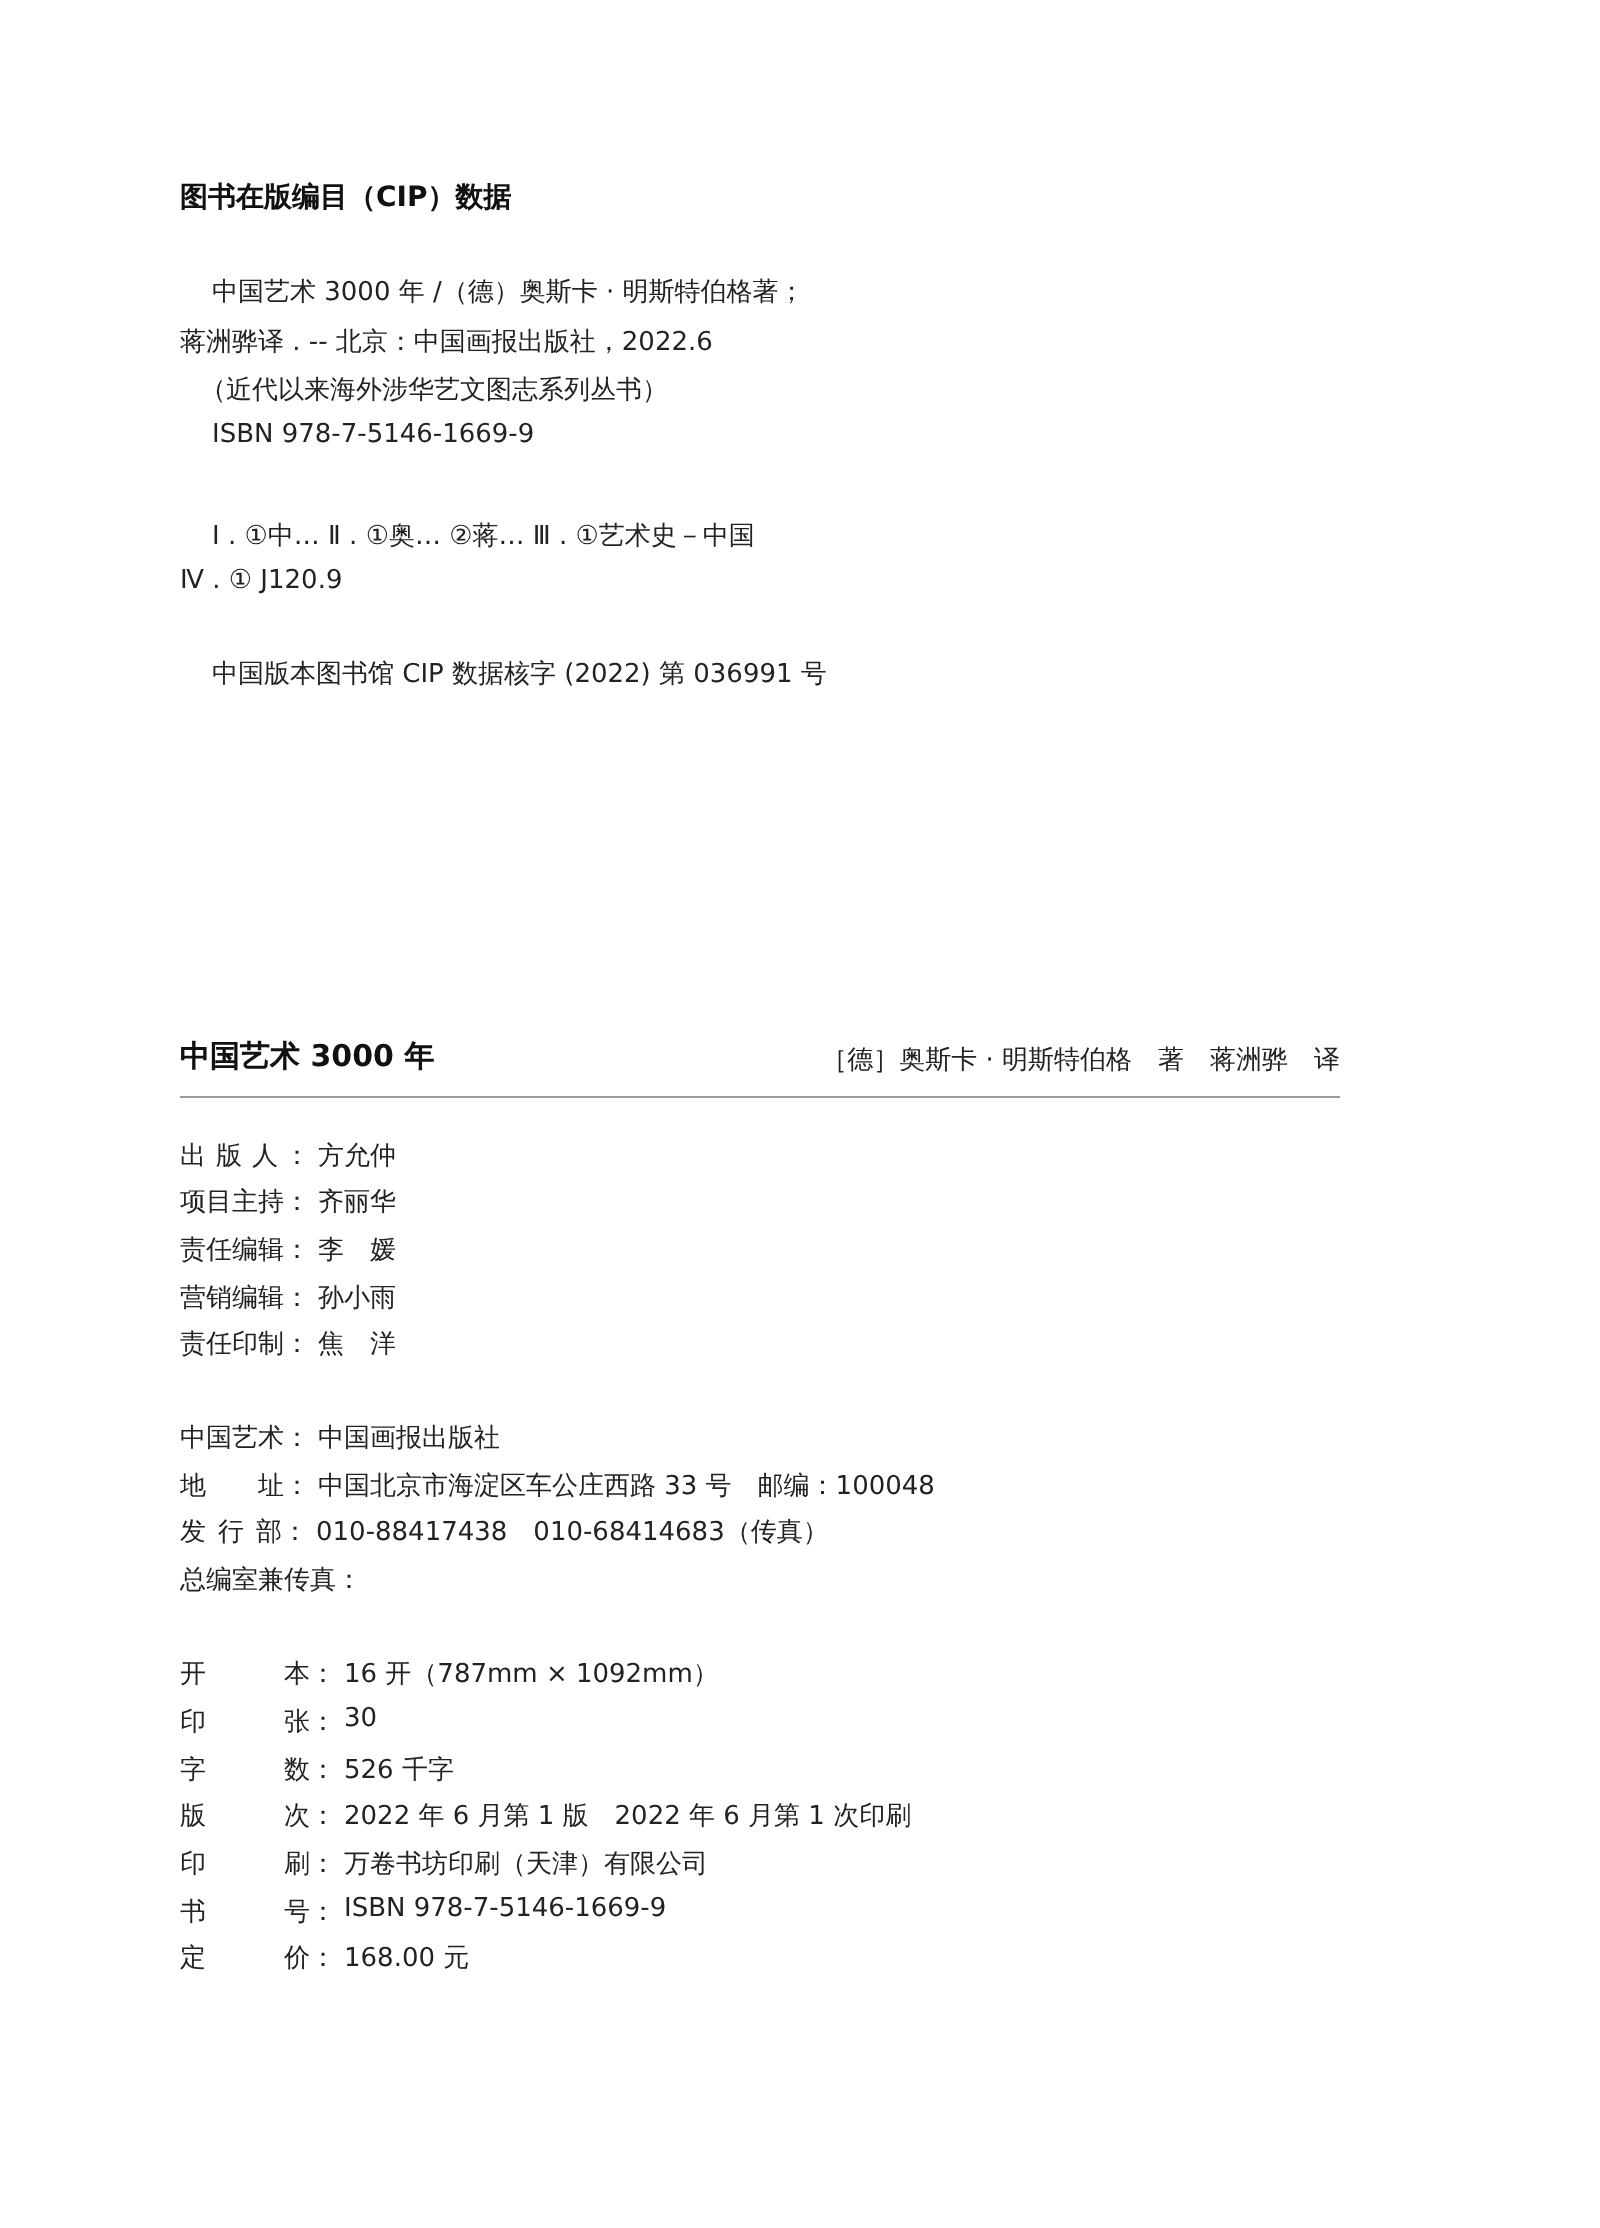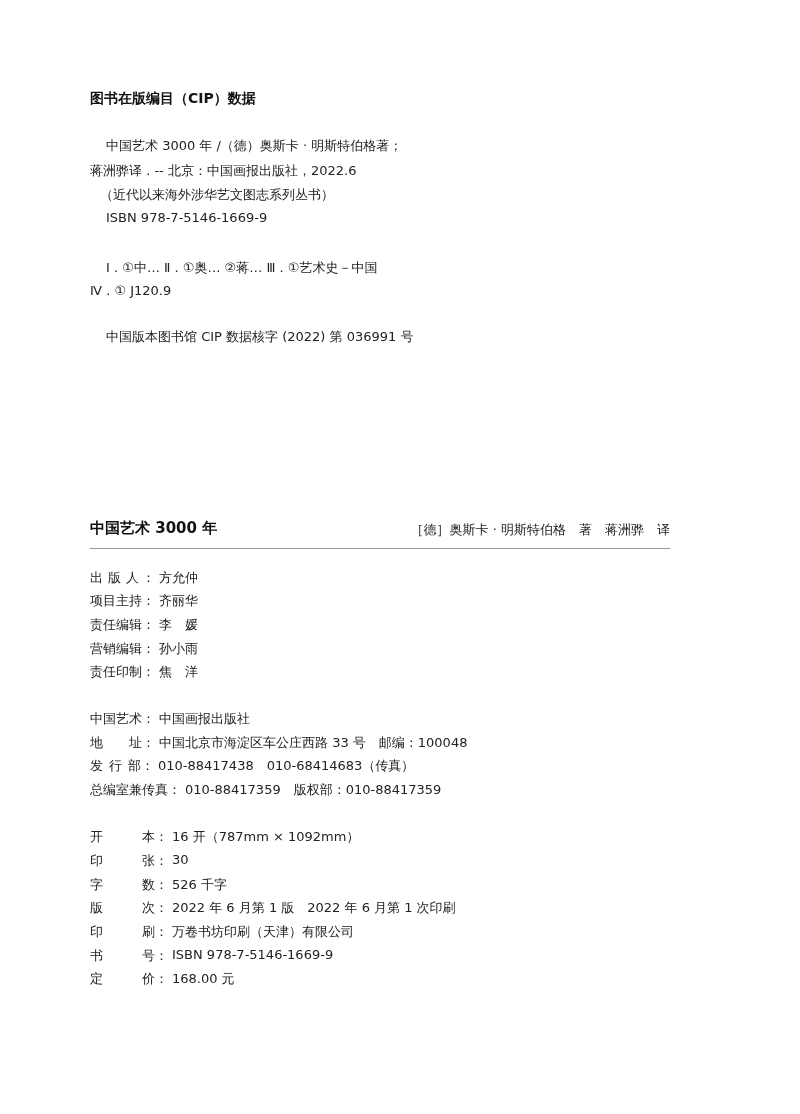--- a/index.html
+++ b/index.html
@@ -77,21 +77,20 @@
     <span>中国北京市海淀区车公庄西路 33 号　邮编：100048</span>
 </div>
 <div class="abs row" style="top:757px;">
   <span class="lbl" style="letter-spacing:6px;">发行部</span>
     <span class="colon" style="margin-left:-6px;">：</span>
     <span>010-88417438　010-68414683（传真）</span>
 </div>
 <div class="abs row" style="top:781px;">
   <span class="lbl">总编室兼传真</span>
     <span class="colon">：</span>
-    <span>010-88417359　版权部：010-88417359</span>
 </div>
 
 <div class="abs row" style="top:828px;">
   <span class="lbl" style="letter-spacing:39px;">开本</span>
     <span class="colon" style="margin-left:-39px;">：</span>
     <span>16 开（787mm × 1092mm）</span>
 </div>
 <div class="abs row" style="top:852px;">
   <span class="lbl" style="letter-spacing:39px;">印张</span>
     <span class="colon" style="margin-left:-39px;">：</span>

